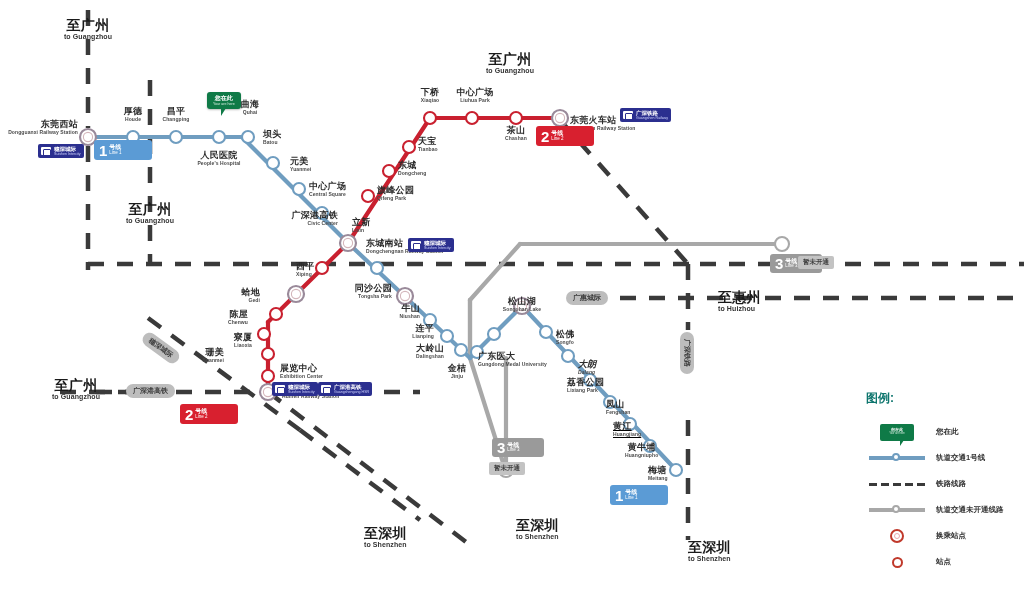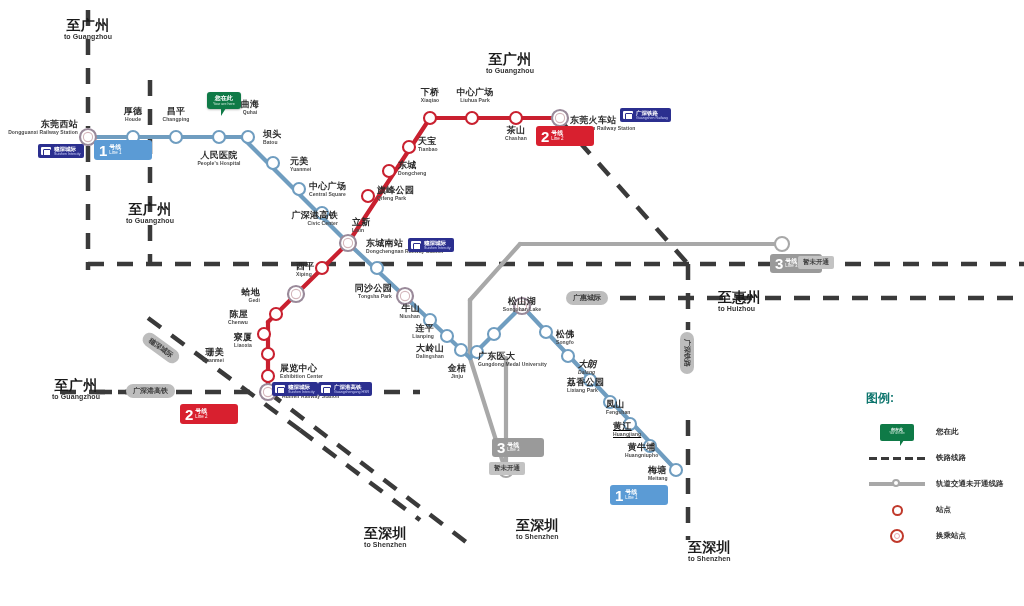--- a/index.html
+++ b/index.html
@@ -472,20 +472,29 @@
     <div class="lrow">
       <div class="lsym">
         <div class="yh-mini">
             <span class="a">您在此</span>
             <span class="b">Your are here</span>
           </div>
       </div>
       <div class="ltxt">您在此</div>
     </div>
 
+    <div class="lrow">
+      <div class="lsym">
+        <div class="ln-sym">
+            <span class="bar" style="background:#6f9dc0;"></span>
+            <span class="dot" style="border:2px solid #6f9dc0;"></span>
+          </div>
+      </div>
+      <div class="ltxt">轨道交通1号线</div>
+    </div>
 
 
     <div class="lrow">
       <div class="lsym">
         <div class="dash-sym">
             <i></i>
             <i></i>
             <i></i>
             <i></i>
             <i></i>
@@ -499,26 +508,26 @@
         <div class="ln-sym">
             <span class="bar" style="background:#a8a8a8;"></span>
             <span class="dot" style="border:2px solid #a8a8a8;"></span>
           </div>
       </div>
       <div class="ltxt">轨道交通未开通线路</div>
     </div>
 
     <div class="lrow">
       <div class="lsym">
+        <div class="int-sym"></div>
+      </div>
+      <div class="ltxt">换乘站点</div>
+    </div>
+
+    <div class="lrow">
+      <div class="lsym">
         <div class="sta-sym"></div>
       </div>
       <div class="ltxt">站点</div>
     </div>
-
-    <div class="lrow">
-      <div class="lsym">
-        <div class="int-sym"></div>
-      </div>
-      <div class="ltxt">换乘站点</div>
-    </div>
   </div>
 
 </div>
 
 </body></html>

